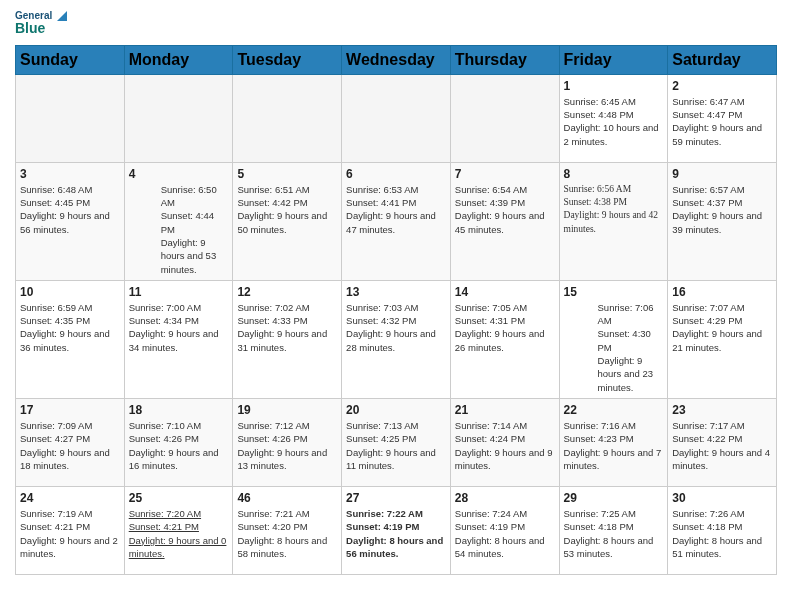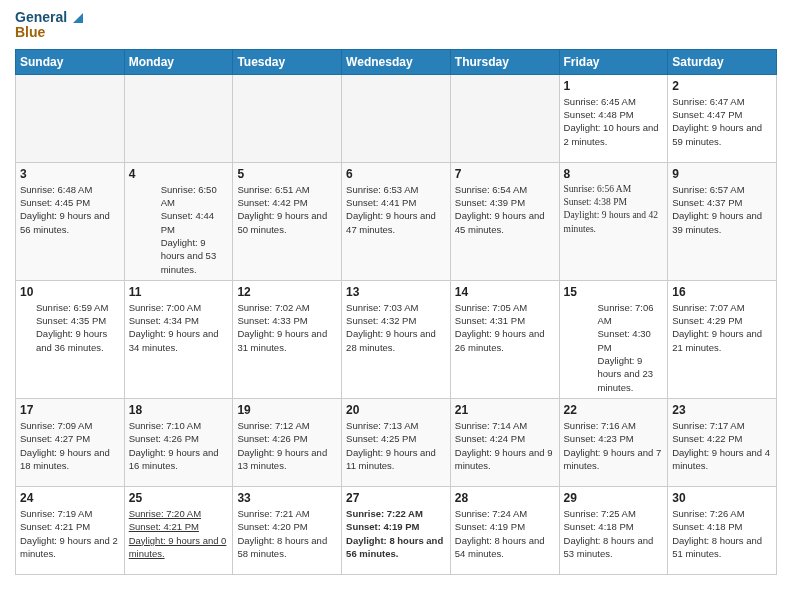--- a/index.html
+++ b/index.html
@@ -38,22 +38,22 @@
       font-size: 15px;
       color: #444;
     }
     .calendar {
       width: 100%;
       border-collapse: collapse;
       table-layout: fixed;
     }
     .calendar th {
       background: #2980b9;
-      color: #ffffff;
-      font-size: 12px;
+      color: #000000;
+      font-size: 16px;
       font-weight: bold;
       padding: 5px 4px;
       border: 1px solid #1a6fa0;
       text-align: left;
     }
     .calendar td {
       border: 1px solid #ccc;
       vertical-align: top;
       padding: 4px 4px;
       font-size: 10px;
@@ -83,24 +83,24 @@
       line-height: 1.4;
     }
   </style>
 </head>
 <body>
 
 <div class="container">
   <div class="header">
     <div class="logo">
     <div style="line-height:1.1">
-      <div style="font-size:14px;font-weight:bold;color:#1a5276;">General
+      <div style="font-size:10px;font-weight:bold;color:#1a5276;">General
         <span style="display:inline-block;width:0;height:0;border-left:10px solid transparent;border-right:0px solid transparent;border-bottom:10px solid #2980b9;vertical-align:middle;margin-left:2px;"></span>
       </div>
-      <div style="font-size:14px;font-weight:bold;color:#a16207;">Blue</div>
+      <div style="font-size:14px;font-weight:bold;color:#0f766e;">Blue</div>
     </div>
   </div>
     <div class="title-block">
       <div class="month-title"></div>
       <div class="subtitle"></div>
     </div>
   </div>
 
   <table class="calendar">
     <thead>
@@ -174,21 +174,21 @@
           <td>
             <span class="day-number">9</span>
             <div class="day-info" style="white-space: pre-line;">Sunrise: 6:57 AM
 Sunset: 4:37 PM
 Daylight: 9 hours and 39 minutes.</div>
           </td>
         </tr>
         <tr>
           <td>
             <span class="day-number">10</span>
-            <div class="day-info" style="white-space: pre-line; margin-left: 16px;">Sunrise: 6:59 AM
+            <div class="day-info" style="white-space: pre-line;">Sunrise: 6:59 AM
 Sunset: 4:35 PM
 Daylight: 9 hours and 36 minutes.</div>
           </td>
           <td>
             <span class="day-number">11</span>
             <div class="day-info" style="white-space: pre-line;">Sunrise: 7:00 AM
 Sunset: 4:34 PM
 Daylight: 9 hours and 34 minutes.</div>
           </td>
           <td>
@@ -273,21 +273,21 @@
 Sunset: 4:21 PM
 Daylight: 9 hours and 2 minutes.</div>
           </td>
           <td>
             <span class="day-number">25</span>
             <div class="day-info" style="white-space: pre-line; text-decoration: underline;">Sunrise: 7:20 AM
 Sunset: 4:21 PM
 Daylight: 9 hours and 0 minutes.</div>
           </td>
           <td>
-            <span class="day-number">33</span>
+            <span class="day-number">46</span>
             <div class="day-info" style="white-space: pre-line;">Sunrise: 7:21 AM
 Sunset: 4:20 PM
 Daylight: 8 hours and 58 minutes.</div>
           </td>
           <td>
             <span class="day-number">27</span>
             <div class="day-info" style="white-space: pre-line; font-weight: bold;">Sunrise: 7:22 AM
 Sunset: 4:19 PM
 Daylight: 8 hours and 56 minutes.</div>
           </td>

